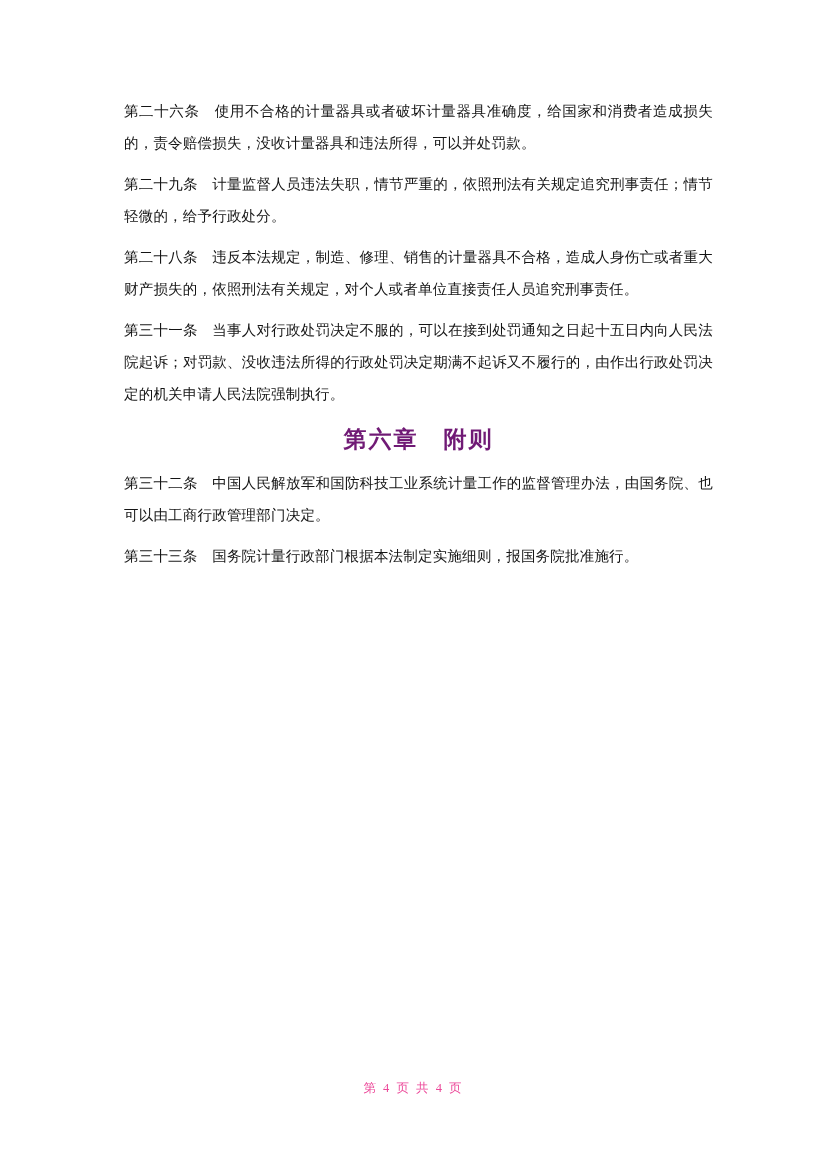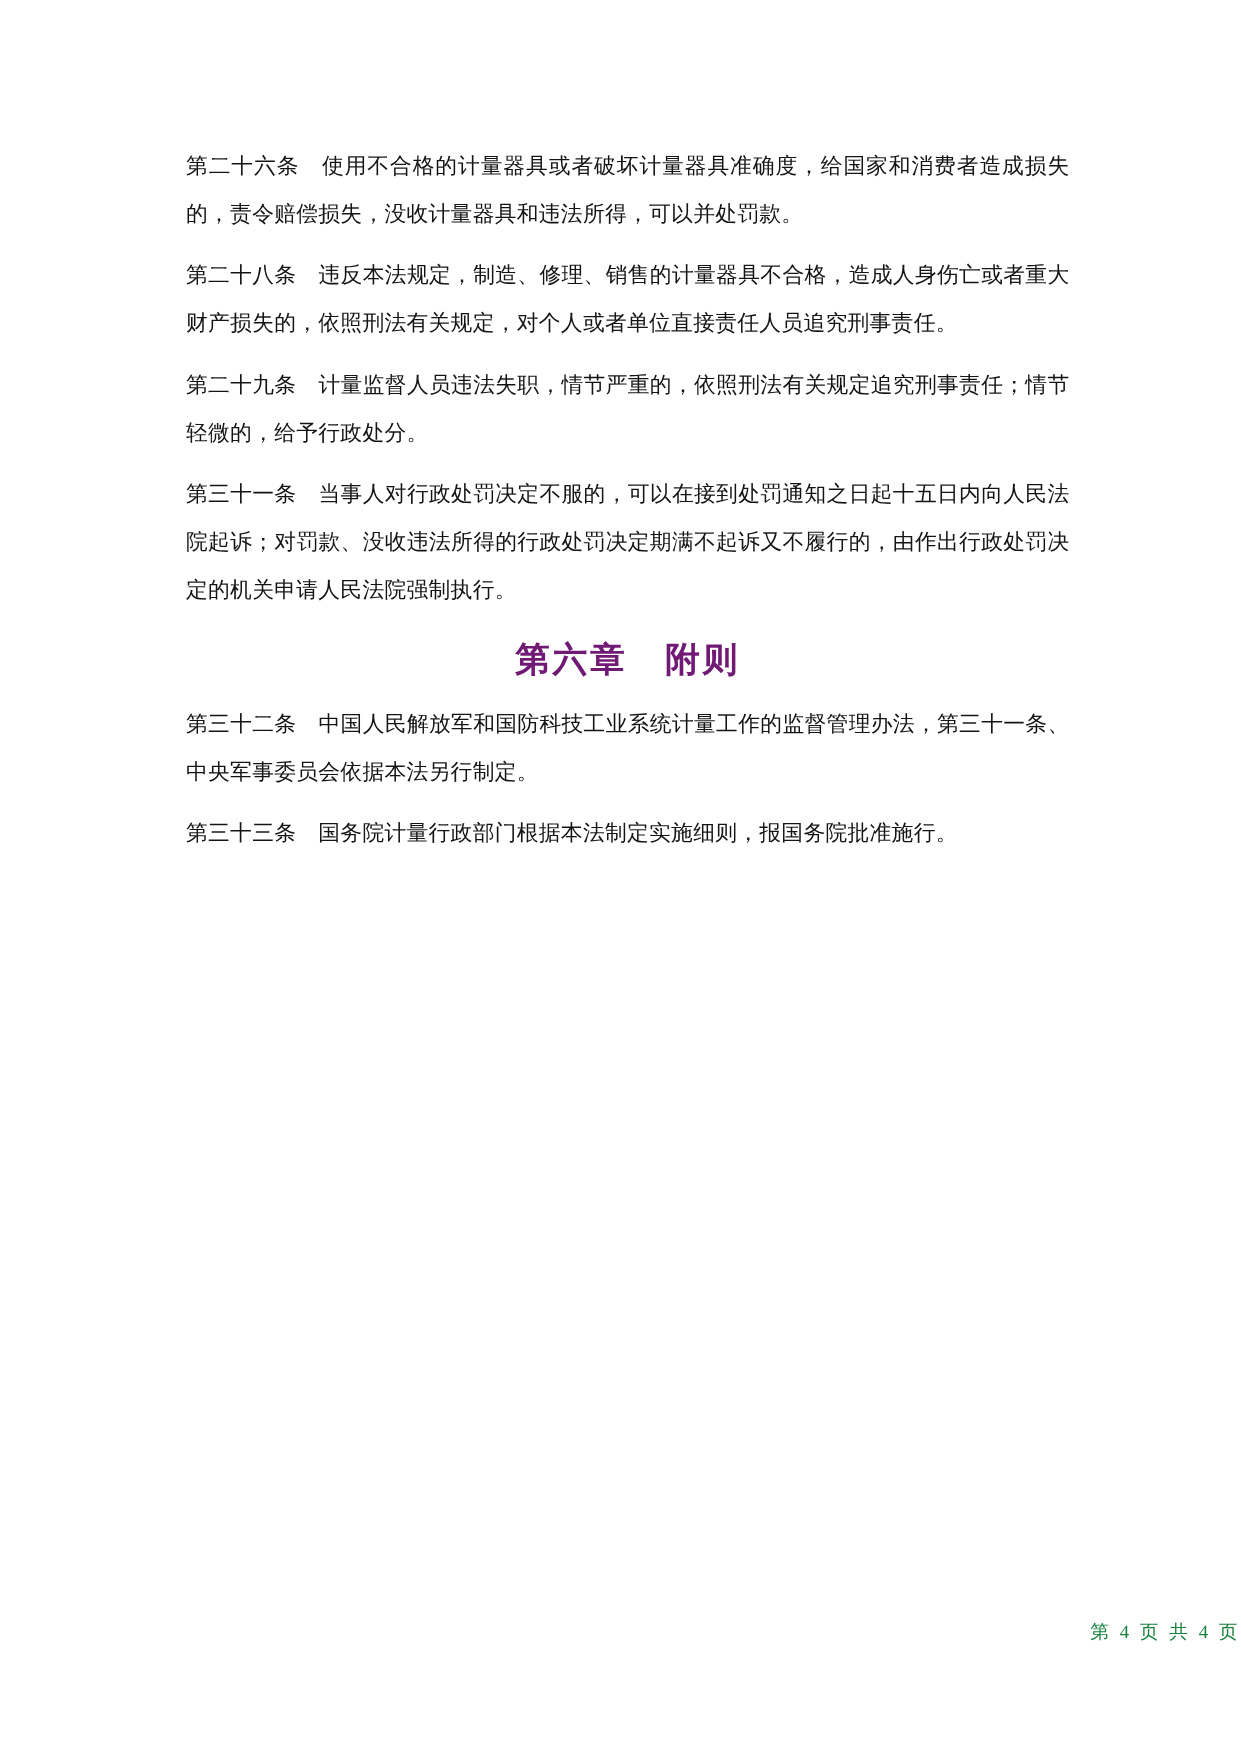--- a/index.html
+++ b/index.html
@@ -39,45 +39,45 @@
     text-align: center;
     letter-spacing: 2px;
     margin: 14px 0 13px 0;
     color: #701a75;
   }
   .footer {
     position: absolute;
     top: 1080px;
     left: 0;
     width: 100%;
-    text-align: right;
+    text-align: center;
     font-size: 12.5px;
     letter-spacing: 2px;
-    color: #15803d;
+    color: #ec4899;
   }
 </style>
 </head>
 <body>
 
 <div class="page">
   <div class="content">
 
     <p class="article">第二十六条　使用不合格的计量器具或者破坏计量器具准确度，给国家和消费者造成损失的，责令赔偿损失，没收计量器具和违法所得，可以并处罚款。</p>
 
 
+    <p class="article">第二十九条　计量监督人员违法失职，情节严重的，依照刑法有关规定追究刑事责任；情节轻微的，给予行政处分。</p>
+
     <p class="article">第二十八条　违反本法规定，制造、修理、销售的计量器具不合格，造成人身伤亡或者重大财产损失的，依照刑法有关规定，对个人或者单位直接责任人员追究刑事责任。</p>
-
-    <p class="article">第二十九条　计量监督人员违法失职，情节严重的，依照刑法有关规定追究刑事责任；情节轻微的，给予行政处分。</p>
 
 
     <p class="article">第三十一条　当事人对行政处罚决定不服的，可以在接到处罚通知之日起十五日内向人民法院起诉；对罚款、没收违法所得的行政处罚决定期满不起诉又不履行的，由作出行政处罚决定的机关申请人民法院强制执行。</p>
 
     <h2 class="chapter-heading">第六章　附则</h2>
 
-    <p class="article">第三十二条　中国人民解放军和国防科技工业系统计量工作的监督管理办法，第三十一条、中央军事委员会依据本法另行制定。</p>
+    <p class="article">第三十二条　中国人民解放军和国防科技工业系统计量工作的监督管理办法，由国务院、也可以由工商行政管理部门决定。</p>
 
     <p class="article">第三十三条　国务院计量行政部门根据本法制定实施细则，报国务院批准施行。</p>
 
 
   </div>
 
   <div class="footer">第 4 页 共 4 页</div>
 </div>
 
 </body></html>

